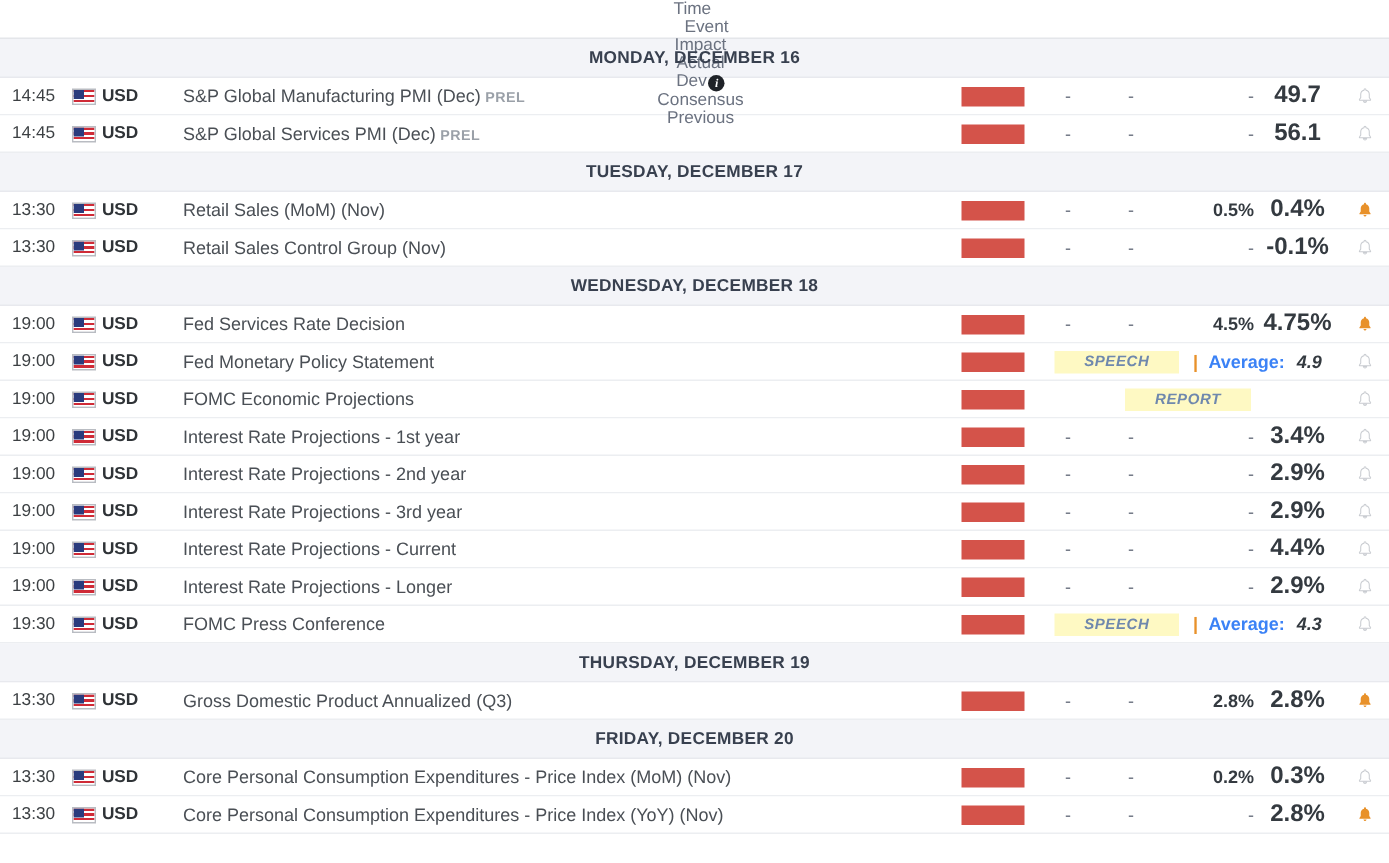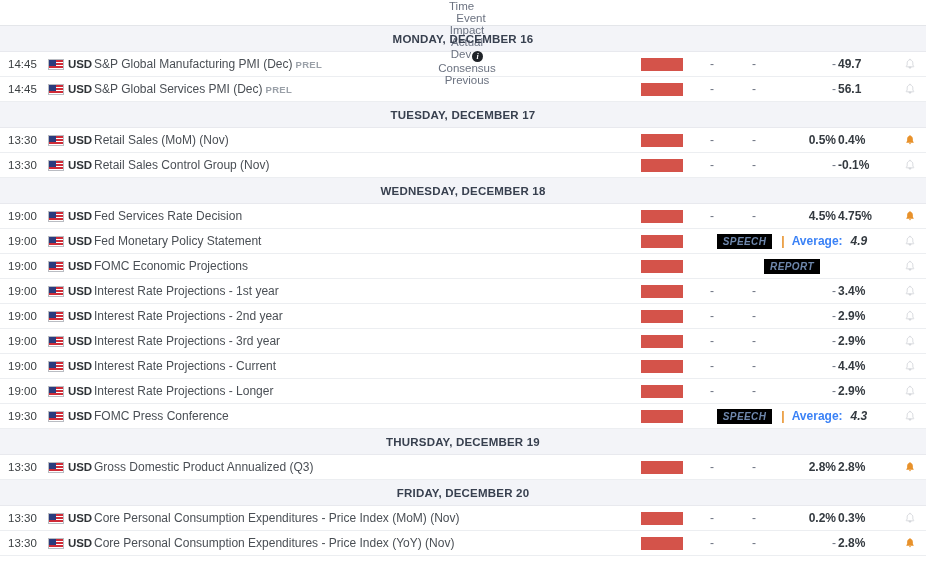--- a/index.html
+++ b/index.html
@@ -125,20 +125,21 @@
   }
 
   .c-event {
     flex: 1;
     padding-left: 4px;
     font-size: 12px;
     color: #4a4f55;
     white-space: nowrap;
     overflow: hidden;
     text-overflow: ellipsis;
+    margin-left: 28px;
   }
 
   .prel {
     font-size: 9.5px;
     color: #9aa0a8;
     font-weight: bold;
     letter-spacing: 0.3px;
     margin-left: 3px;
   }
 
@@ -151,43 +152,43 @@
   .impact-bar {
     width: 42px;
     height: 13px;
     background: #d4534a;
     display: block;
   }
 
   .c-actual { width: 44px; text-align: center; font-size: 12px; color: #5a6068; }
   .c-dev    { width: 40px; text-align: center; font-size: 12px; color: #5a6068; }
   .c-cons   { width: 64px; text-align: right;  font-size: 12px; font-weight: bold; color: #343a40; padding-right: 2px; }
-  .c-prev   { width: 56px; text-align: left;  font-size: 12px; font-weight: bold; color: #343a40; padding-right: 2px; }
+  .c-prev   { width: 56px; text-align: center;  font-size: 16px; font-weight: bold; color: #343a40; padding-right: 2px; }
   .c-bell   { width: 32px; display: flex; justify-content: center; align-items: center; }
 
   .dash { color: #6b7280; font-weight: normal; }
 
   
   .c-special {
     display: flex;
     align-items: center;
     justify-content: center;
   }
   .c-special.speech { width: 204px; }
   .c-special.report { width: 204px; }
 
   .tag {
     display: inline-block;
-    background: #000000;
+    background: #fef9c3;
     color: #6f88ad;
     font-style: italic;
     font-size: 10px;
     font-weight: bold;
     letter-spacing: 0.4px;
-    padding: 2px 6px;
+    padding: 2px 20px;
   }
 
   .sep-pipe {
     color: #e8912a;
     margin: 0 7px 0 9px;
     font-weight: bold;
     font-size: 12px;
   }
 
   .avg-label {

